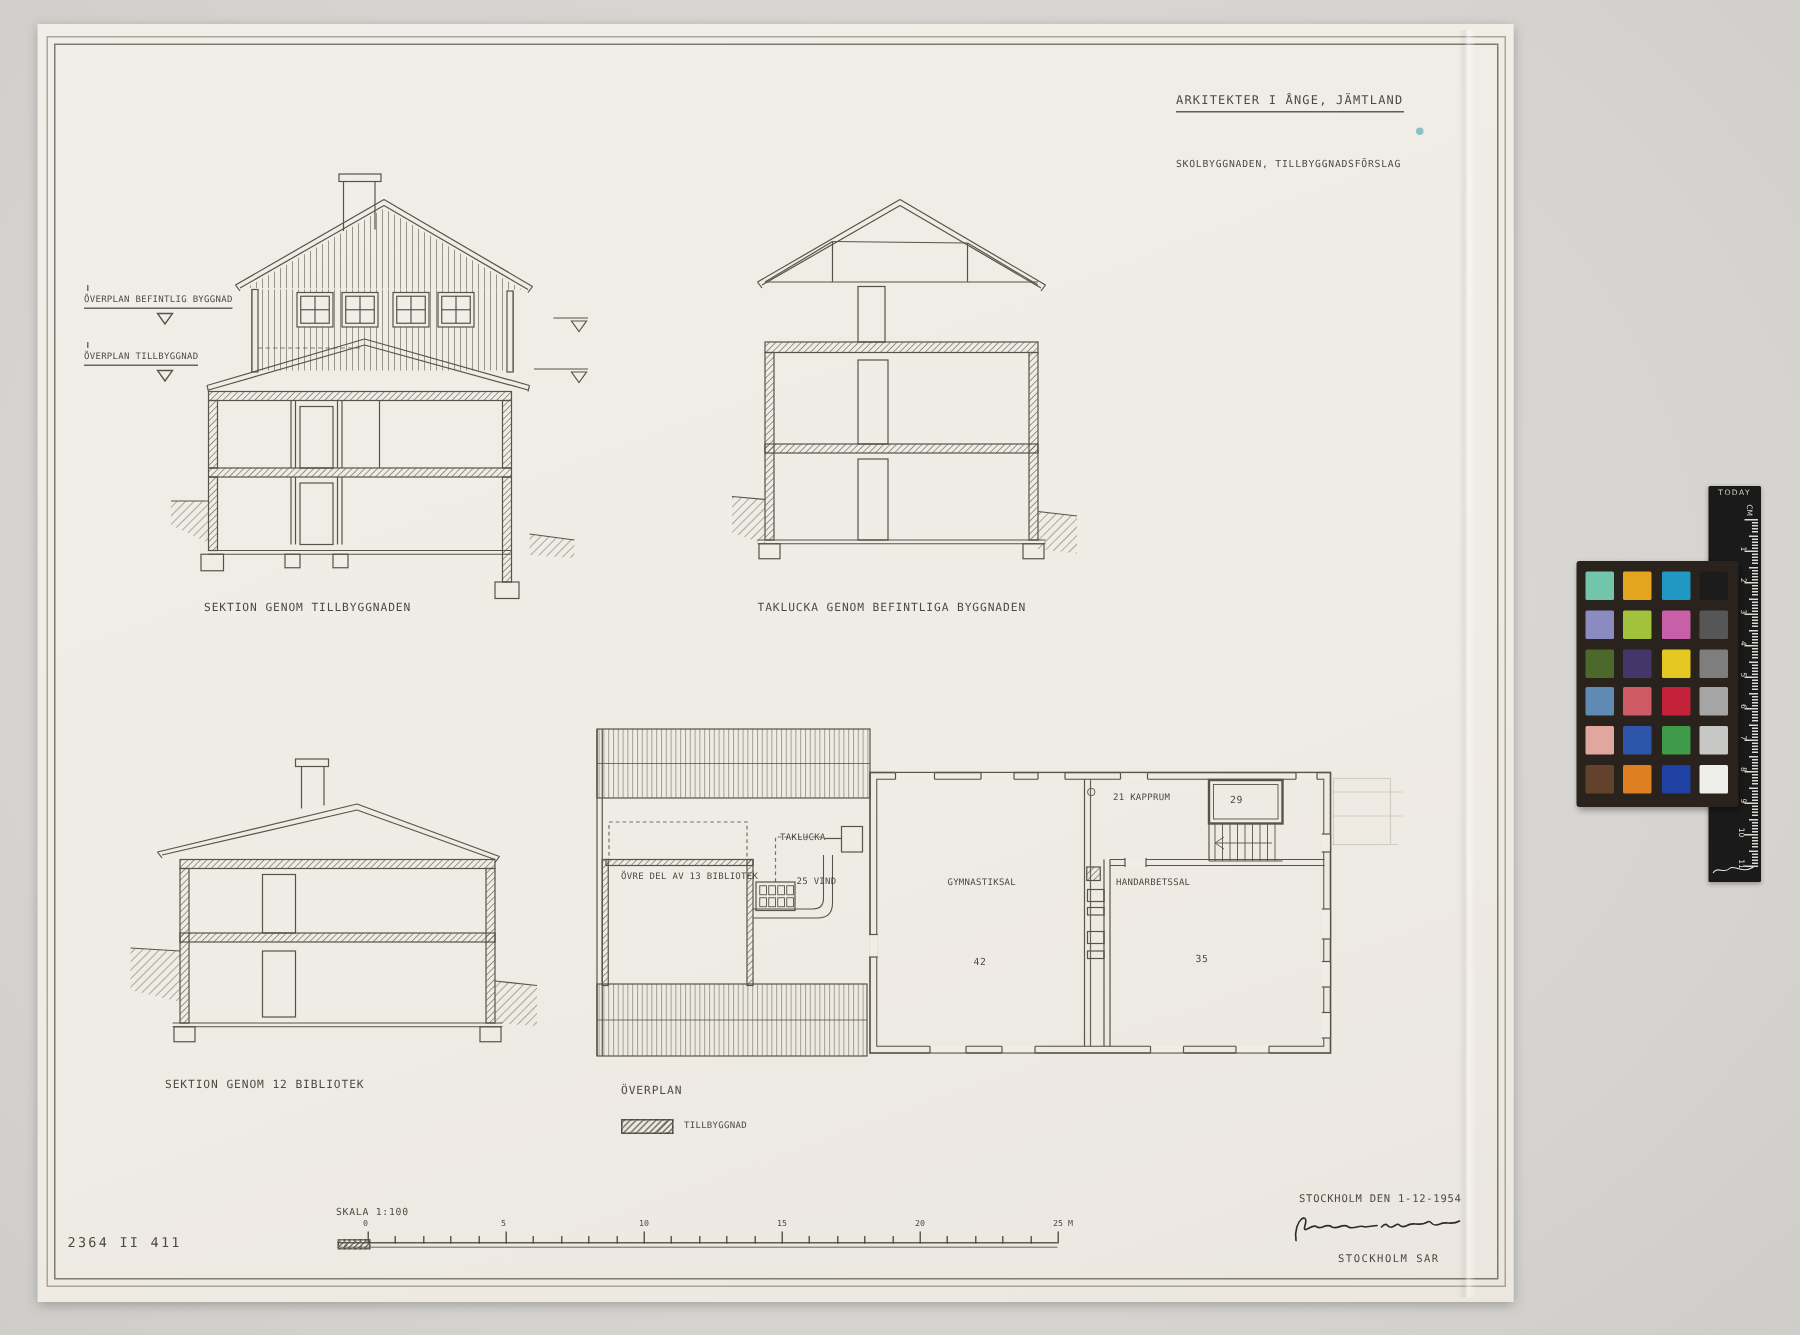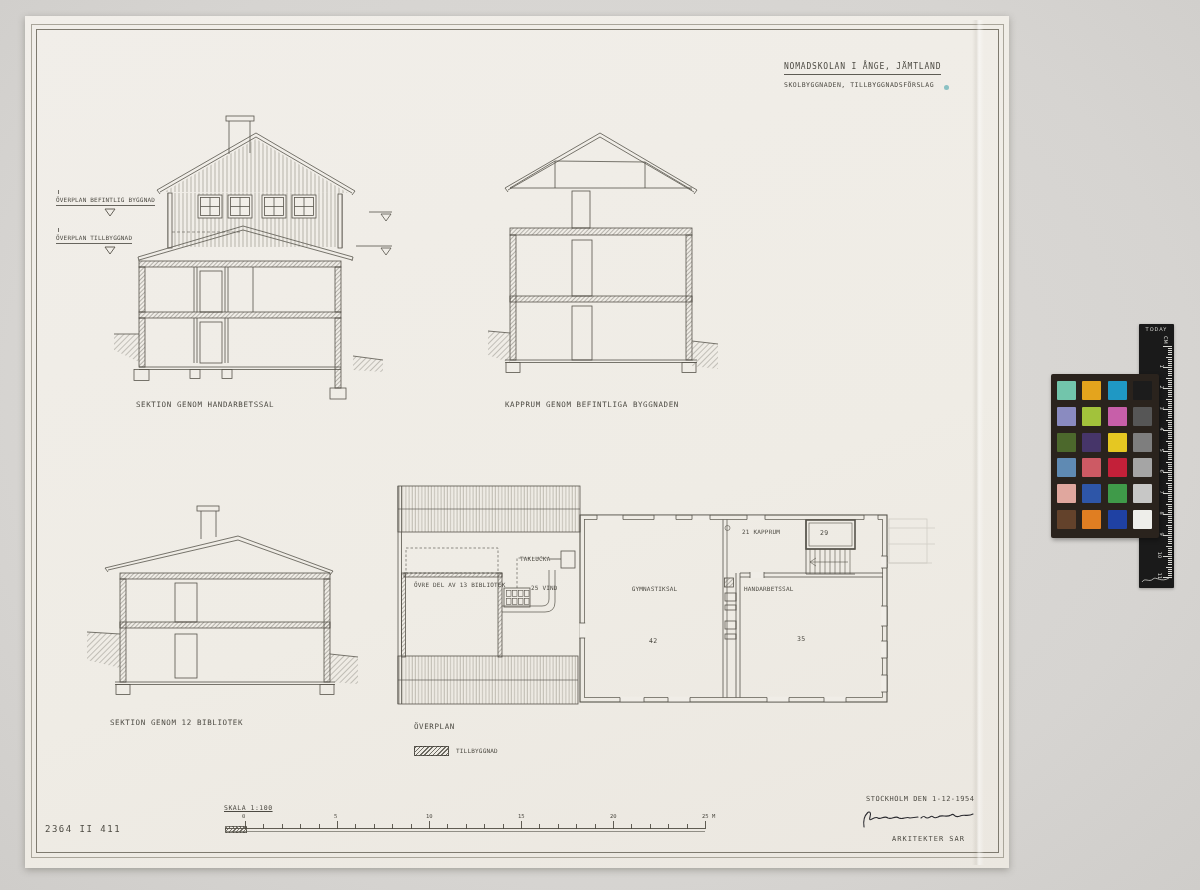--- a/index.html
+++ b/index.html
@@ -10,32 +10,32 @@
          background:linear-gradient(160deg,#f1eee9 0%,#efece5 60%,#ebe7e0 100%);
          box-shadow:0 2px 7px rgba(80,75,65,.38);}
   .frame-outer{position:absolute;left:31px;top:24px;width:971px;height:832px;border:1px solid #a9a59a;}
   .frame-inner{position:absolute;left:36px;top:29px;width:961px;height:822px;border:1.5px solid #7e7a6f;}
   .crease{position:absolute;left:972px;top:20px;width:12px;height:845px;
           background:linear-gradient(90deg,rgba(130,122,108,0) 0%,rgba(130,122,108,.13) 35%,rgba(255,255,255,.45) 58%,rgba(130,122,108,0) 100%);}
   .dot-stain{position:absolute;left:944px;top:85px;width:5px;height:5px;border-radius:50%;
              background:rgba(35,150,160,.5);filter:blur(.4px);}
   .t{position:absolute;color:rgba(58,55,48,.9);white-space:nowrap;letter-spacing:.4px;}
   .title{font-size:8px;letter-spacing:.8px;border-bottom:1px solid rgba(58,55,48,.8);padding-bottom:3px;}
-  .subtitle{font-size:6.5px;letter-spacing:.5px;}
+  .subtitle{font-size:6.5px;letter-spacing:.5px;margin-top:24px;}
   .cap{font-size:7.5px;letter-spacing:.6px;}
   .room{font-size:6px;letter-spacing:.2px;}
   .rnumber{font-size:6.5px;}
   .anno{font-size:6px;letter-spacing:.2px;border-bottom:1px solid rgba(58,55,48,.75);padding-bottom:2px;}
   .anno-tick{position:absolute;width:1px;height:4px;background:rgba(58,55,48,.7);}
   .small-arrow{position:absolute;}
   .dwg{position:absolute;}
   .legend-swatch{position:absolute;left:414px;top:746px;width:33px;height:8px;border:1px solid rgba(58,55,48,.8);
      background:repeating-linear-gradient(135deg,rgba(87,84,75,.85) 0 1px,transparent 1px 3px);}
   .scalebar{position:absolute;left:222px;top:804px;width:530px;height:36px;}
-  .sb-label{position:absolute;left:2px;top:0;font-size:6.5px;color:rgba(58,55,48,.9);letter-spacing:.5px;text-decoration:underline;}
+  .sb-label{position:absolute;left:2px;top:0;font-size:6.5px;color:rgba(58,55,48,.9);letter-spacing:.5px;}
   .sb-line1{position:absolute;left:3px;top:24px;width:480px;height:1px;background:rgba(70,67,58,.85);}
   .sb-line2{position:absolute;left:3px;top:27px;width:480px;height:1px;background:rgba(70,67,58,.55);}
   .sb-start{position:absolute;left:3px;top:22px;width:20px;height:5px;border:1px solid rgba(70,67,58,.7);
      background:repeating-linear-gradient(135deg,rgba(87,84,75,.8) 0 1px,transparent 1px 2.5px);}
   .stick{position:absolute;width:1px;background:rgba(70,67,58,.85);}
   .slabel{position:absolute;top:9px;font-size:5.5px;color:rgba(58,55,48,.9);}
   .footer-no{font-size:9px;letter-spacing:1.5px;}
   .footer-sm{font-size:7px;letter-spacing:.5px;}
   .checker{position:absolute;left:1051px;top:374px;width:108px;height:164px;border-radius:2px;
            box-shadow:1px 2px 4px rgba(0,0,0,.35);}
@@ -69,21 +69,21 @@
       </pattern>
     </defs>
   </svg>
 
   <div class="paper"></div>
   <div class="frame-outer"></div>
   <div class="frame-inner"></div>
   <div class="crease"></div>
   <div class="dot-stain"></div>
 
-  <div class="t title" style="left:784px;top:62px;">NOMADSKOLAN I ÅNGE, JÄMTLAND</div>
+  <div class="t title" style="left:784px;top:62px;">ARKITEKTER I ÅNGE, JÄMTLAND</div>
   <div class="t subtitle" style="left:784px;top:81px;">SKOLBYGGNADEN, TILLBYGGNADSFÖRSLAG</div>
 
   <div class="anno-tick" style="left:58px;top:190px;"></div>
   <div class="t anno" style="left:56px;top:196px;">ÖVERPLAN BEFINTLIG BYGGNAD</div>
   <svg class="small-arrow" style="left:104px;top:208px;" width="12" height="10">
     <path d="M1,1 L11,1 L6,8 Z" fill="none" stroke="#57544b" stroke-width="0.9"></path>
   </svg>
   <div class="anno-tick" style="left:58px;top:228px;"></div>
   <div class="t anno" style="left:56px;top:234px;">ÖVERPLAN TILLBYGGNAD</div>
   <svg class="small-arrow" style="left:104px;top:246px;" width="12" height="10">
@@ -158,21 +158,21 @@
       <path d="M60,236 L85,236"></path>
       <path d="M60,236 L85,236 L85,264 L60,252 Z" fill="url(#ground)" stroke="none"></path>
       <path d="M299,258 L329,262"></path>
       <path d="M299,258 L329,262 L329,274 L299,272 Z" fill="url(#ground)" stroke="none"></path>
       <line x1="315" y1="114" x2="338" y2="114"></line>
         <path d="M327,116 L337,116 L332,123 Z"></path>
       <line x1="302" y1="148" x2="338" y2="148"></line>
         <path d="M327,150 L337,150 L332,157 Z"></path>
     </g>
   </svg>
-  <div class="t cap" style="left:136px;top:400px;">SEKTION GENOM HANDARBETSSAL</div>
+  <div class="t cap" style="left:136px;top:400px;">SEKTION GENOM TILLBYGGNADEN</div>
 
   <svg class="dwg" style="left:480px;top:125px;" width="250" height="280" viewBox="0 0 250 280">
     <g stroke="#57544b" stroke-width="0.8" fill="none">
       <path d="M120,8 L25,63"></path>
         <path d="M120,8 L217,65"></path>
       <path d="M120,12 L28,65"></path>
         <path d="M120,12 L214,67"></path>
       <line x1="25" y1="63" x2="28" y2="67"></line>
         <line x1="217" y1="65" x2="214" y2="69"></line>
       <line x1="30" y1="63" x2="212" y2="63"></line>
@@ -191,21 +191,21 @@
       <line x1="25" y1="235" x2="217" y2="235"></line>
         <line x1="25" y1="237.5" x2="217" y2="237.5"></line>
       <rect x="26" y="237.5" width="14" height="10"></rect>
         <rect x="202" y="237.5" width="14" height="10"></rect>
       <path d="M8,206 L30,208"></path>
       <path d="M8,206 L30,208 L30,238 L8,230 Z" fill="url(#ground)" stroke="none"></path>
       <path d="M212,216 L238,219"></path>
       <path d="M212,216 L238,219 L238,244 L212,241 Z" fill="url(#ground)" stroke="none"></path>
     </g>
   </svg>
-  <div class="t cap" style="left:505px;top:400px;">KAPPRUM GENOM BEFINTLIGA BYGGNADEN</div>
+  <div class="t cap" style="left:505px;top:400px;">TAKLUCKA GENOM BEFINTLIGA BYGGNADEN</div>
 
   <svg class="dwg" style="left:75px;top:500px;" width="290" height="215" viewBox="0 0 290 215">
     <g stroke="#57544b" stroke-width="0.8" fill="none">
       <rect x="122" y="6" width="22" height="5"></rect>
       <line x1="126" y1="11" x2="126" y2="39"></line>
         <line x1="141" y1="11" x2="141" y2="37"></line>
       <path d="M163,36 L30,68"></path>
         <path d="M163,36 L258,71"></path>
       <path d="M163,40 L33,70"></path>
         <path d="M163,40 L255,73"></path>
@@ -412,21 +412,21 @@
         <div class="stick" style="left: 483px; top: 17px; height: 8px;"></div>
         <div class="slabel" style="left: 480px;">25 M</div>
       </div>
   </div>
 
   <div class="t footer-no" style="left:45px;top:824px;">2364 II 411</div>
   <div class="t footer-sm" style="left:866px;top:795px;">STOCKHOLM DEN 1-12-1954</div>
   <svg class="dwg" style="left:860px;top:805px;" width="118" height="30" viewBox="0 0 118 30">
     <path d="M4,22 C2,8 13,2 10,12 C8,19 15,10 18,13 C21,15 24,10 28,13 C32,15 35,10 39,13 C43,15 46,11 50,13 L58,12 M61,13 C66,8 64,16 70,12 C74,9 72,15 78,12 C82,9 86,13 91,10 C95,7 93,14 100,11 C104,9 108,12 113,9" fill="none" stroke="#2b2b30" stroke-width="1.1" stroke-linecap="round"></path>
   </svg>
-  <div class="t footer-sm" style="left:892px;top:835px;letter-spacing:1px;">ARKITEKTER SAR</div>
+  <div class="t footer-sm" style="left:892px;top:835px;letter-spacing:1px;">STOCKHOLM SAR</div>
 
   <div class="ruler">
     <div class="ruler-brand">TODAY</div>
     <div class="ruler-unit">CM</div>
     <div style="position:absolute;left:0;top:0;width:100%;height:100%;">
         <div class="rtick" style="top: 22px; width: 9px;"></div>
         <div class="rtick" style="top: 24.1px; width: 4px;"></div>
         <div class="rtick" style="top: 26.2px; width: 4px;"></div>
         <div class="rtick" style="top: 28.3px; width: 4px;"></div>
         <div class="rtick" style="top: 30.4px; width: 4px;"></div>

